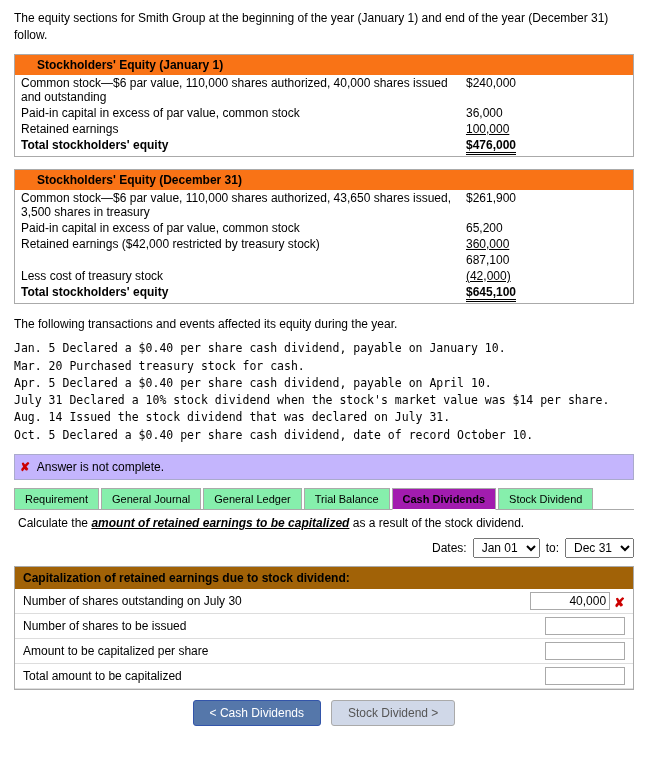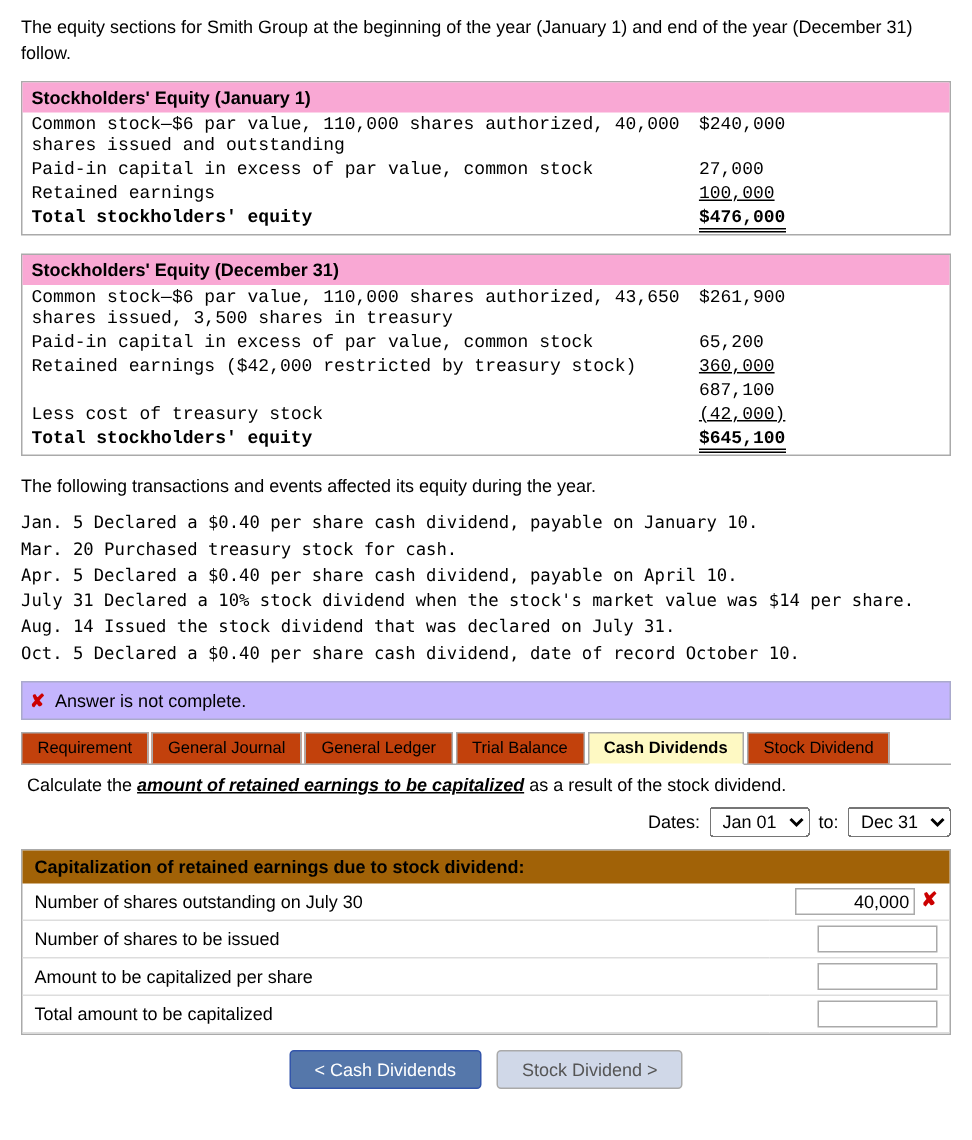--- a/index.html
+++ b/index.html
@@ -16,30 +16,29 @@
       font-size: 12px;
       line-height: 1.4;
       margin-bottom: 10px;
     }
     .equity-box {
       border: 1px solid #aaa;
       margin-bottom: 12px;
       width: 100%;
     }
     .equity-box-header {
-      background: #f9a8d4;
-      padding: 3px 6px;
+      background: #f97316;
+      padding: 3px 22px;
       font-weight: bold;
       font-size: 12px;
     }
     .equity-table {
       width: 100%;
       border-collapse: collapse;
       padding: 2px 6px;
-      font-family: Liberation Mono, monospace;
     }
     .equity-table td {
       padding: 1px 6px;
       font-size: 12px;
       vertical-align: top;
     }
     .equity-table .label-col {
       width: 72%;
     }
     .equity-table .value-col {
@@ -82,27 +81,27 @@
       flex-direction: row;
       gap: 0;
       border-bottom: 1px solid #aaa;
       margin-bottom: 6px;
     }
     .tab {
       border: 1px solid #aaa;
       border-bottom: none;
       padding: 4px 10px;
       font-size: 11px;
-      background: #c2410c;
+      background: #86efac;
       cursor: pointer;
       margin-right: 2px;
       text-align: center;
     }
     .tab.active {
-      background: #fef9c3;
+      background: #a21caf;
       font-weight: bold;
       border-bottom: 1px solid #fff;
       margin-bottom: -1px;
     }
     .calc-instruction {
       font-size: 12px;
       margin-bottom: 8px;
       padding: 0 4px;
     }
     .calc-instruction em {
@@ -142,21 +141,21 @@
     .cap-table td {
       padding: 3px 8px;
       font-size: 12px;
     }
     .cap-table td:last-child {
       text-align: right;
       width: 120px;
     }
     .input-cell {
       display: flex;
-      align-items: flex-start;
+      align-items: flex-end;
       justify-content: flex-end;
       gap: 4px;
     }
     .input-cell input {
       width: 80px;
       font-size: 12px;
       text-align: right;
       border: 1px solid #aaa;
       padding: 1px 3px;
     }
@@ -197,21 +196,21 @@
 <div class="equity-box">
   <div class="equity-box-header">Stockholders' Equity (January 1)</div>
   <table class="equity-table">
     <tbody>
       <tr>
         <td class="label-col">Common stock—$6 par value, 110,000 shares authorized, 40,000 shares issued and outstanding</td>
         <td class="value-col">$240,000</td>
       </tr>
       <tr>
         <td class="label-col">Paid-in capital in excess of par value, common stock</td>
-        <td class="value-col">27,000</td>
+        <td class="value-col">36,000</td>
       </tr>
       <tr>
         <td class="label-col">Retained earnings</td>
         <td class="value-col"><span class="underline">100,000</span></td>
       </tr>
       <tr class="total-row">
         <td class="label-col">Total stockholders' equity</td>
         <td class="value-col"><span class="double-underline">$476,000</span></td>
       </tr>
     </tbody>

